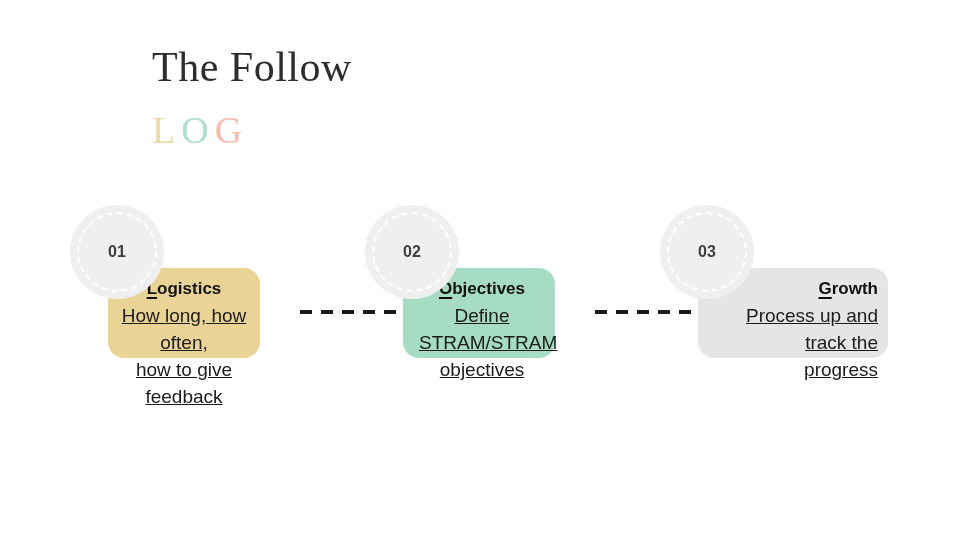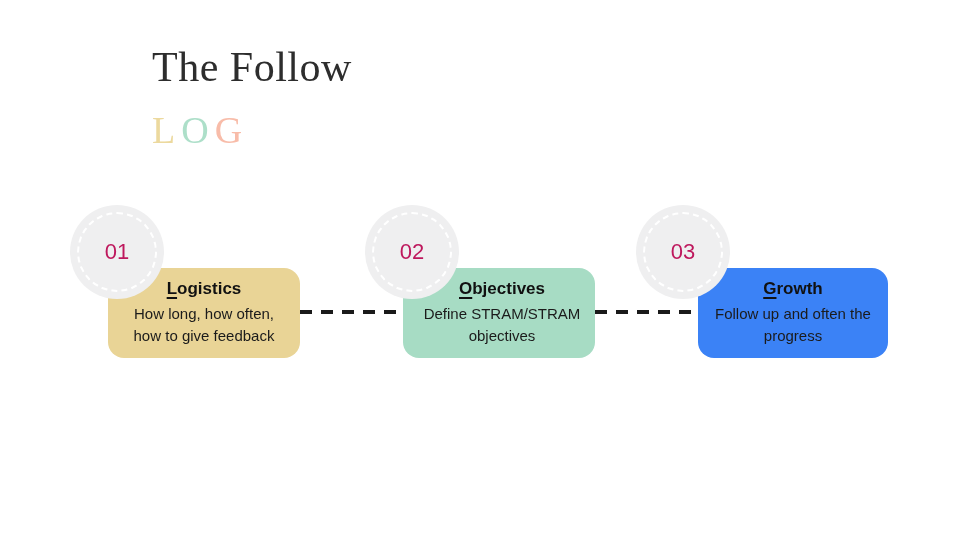--- a/index.html
+++ b/index.html
@@ -50,33 +50,33 @@
     z-index: 2;
   }
   .circle .ring {
     position: absolute;
     inset: 7px;
     border: 2px dashed #ffffff;
     border-radius: 50%;
   }
   .circle .num {
     position: relative;
-    font-size: 22px;
-    font-weight: 400;
-    color: #be185d;
+    font-size: 16px;
+    font-weight: 700;
+    color: #404040;
   }
   .circle-0 { left: 70px; }
   .circle-1 { left: 365px; }
-  .circle-2 { left: 636px; }
+  .circle-2 { left: 660px; }
 
   
   .card {
     position: absolute;
     top: 268px;
-    width: 192px;
+    width: 152px;
     height: 90px;
     border-radius: 16px;
     z-index: 1;
     box-sizing: border-box;
     padding: 11px 10px 0 10px;
     text-align: center;
   }
   .card-0 { left: 108px; }
   .card-1 { left: 403px; padding-left: 16px; }
   .card-2 { left: 698px; width: 190px; }
@@ -86,23 +86,24 @@
     color: #111111;
     line-height: 1.2;
   }
   .card-title .initial {
     text-decoration: underline;
     text-decoration-thickness: 2px;
     text-underline-offset: 3px;
   }
   .card-desc {
     margin-top: 4px;
-    font-size: 15px;
+    font-size: 19px;
     line-height: 1.42;
     color: #1b1b1b;
+    text-decoration: underline;
   }
   .card-desc span { display: block; }
 
   
   .connector {
     position: absolute;
     top: 310px;
     height: 4px;
     width: 103px;
     z-index: 0;
@@ -147,21 +148,21 @@
     <div class="card-desc">
       <span>Define STRAM/STRAM</span>
       <span>objectives</span>
     </div>
   </div>
 
   <div class="circle circle-2" style="background: rgb(239, 239, 240);">
     <div class="ring"></div>
     <div class="num">03</div>
   </div>
-  <div class="card card-2" style="background: #3b82f6;">
+  <div class="card card-2" style="background: #e5e5e5; text-align: right;">
     <div class="card-title"><span class="initial">G</span><span>rowth</span></div>
     <div class="card-desc">
-      <span>Follow up and often the</span>
+      <span>Process up and track the</span>
       <span>progress</span>
     </div>
   </div>
 
 </div>
 
 </body></html>

